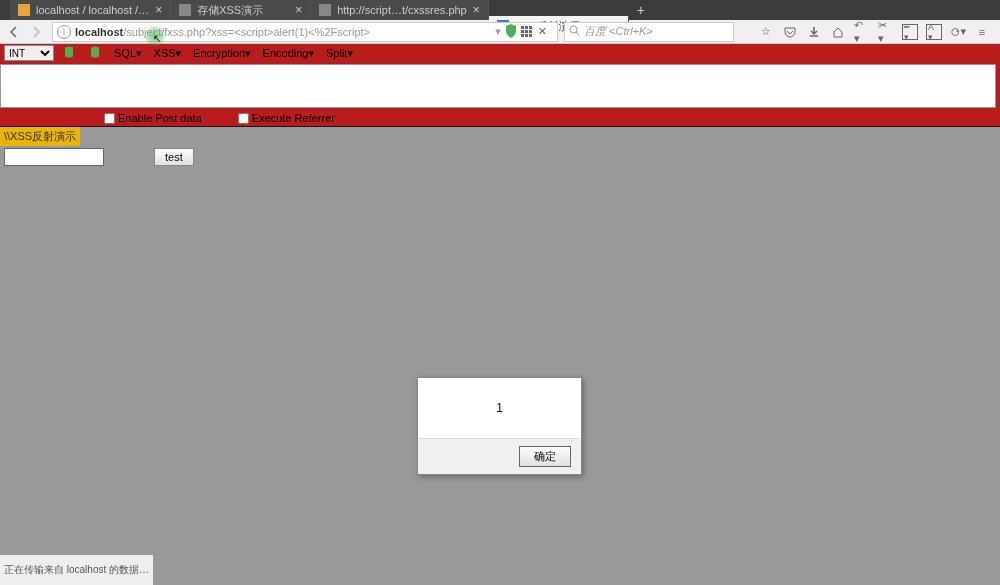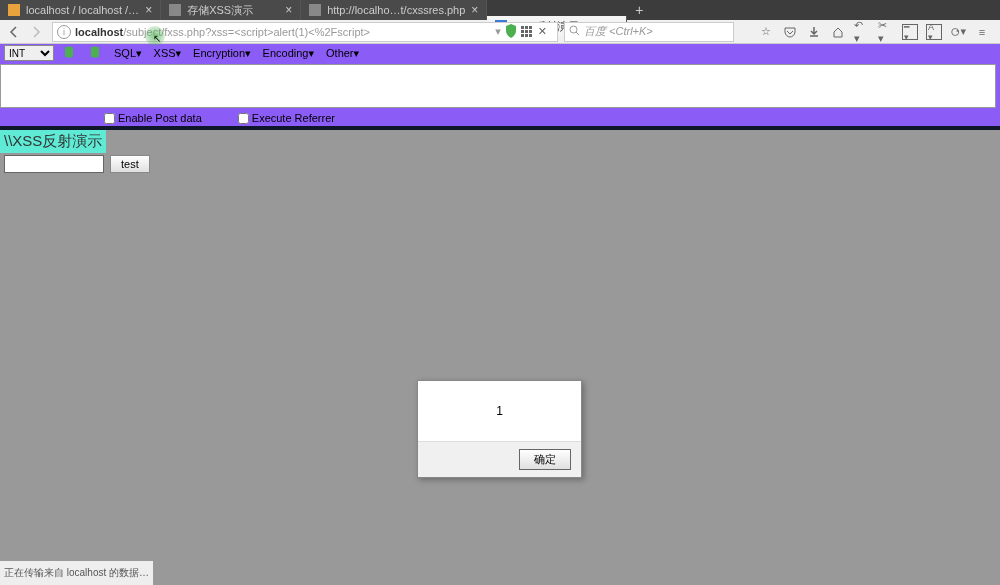--- a/index.html
+++ b/index.html
@@ -1,19 +1,19 @@
 <!DOCTYPE html>
 <html><head>
 <meta charset="utf-8">
 <style>
 * { margin: 0; padding: 0; box-sizing: border-box; font-family: "SimSun", "宋体", Arial, sans-serif; font-size: 11px; }
 body { background: #999; width: 1000px; height: 585px; overflow: hidden; position: relative; }
 
 
-.tabs-bar { height: 20px; background: #3c3c3c; display: flex; align-items: center; }
+.tabs-bar { height: 20px; background: #3c3c3c; display: flex; align-items: center; padding-left: 10px; }
 .tab { height: 20px; padding: 0 8px; display: flex; align-items: center; gap: 6px; border-right: 1px solid #555; min-width: 140px; }
 .tab.inactive { background: #4a4a4a; color: #ccc; }
 .tab.active { background: #f4f4f4; color: #333; margin-top: 32px; }
 .tab-icon { width: 12px; height: 12px; display: inline-block; }
 .tab-close { margin-left: auto; cursor: pointer; font-size: 12px; }
 .new-tab { width: 24px; height: 20px; display: flex; align-items: center; justify-content: center; color: #ccc; cursor: pointer; font-size: 14px; }
 
 
 .nav-bar { height: 24px; background: #f0f0f0; border-bottom: 1px solid #ccc; display: flex; align-items: center; padding: 0 4px; gap: 2px; }
 .nav-btn { width: 20px; height: 20px; display: flex; align-items: center; justify-content: center; cursor: pointer; color: #666; }
@@ -26,50 +26,50 @@
 .qr-icon { display: inline-grid; grid-template-columns: repeat(3, 3px); grid-template-rows: repeat(3, 3px); gap: 1px; }
 .qr-icon span { background: #666; }
 .clear-x { margin: 0 6px; cursor: pointer; color: #666; }
 .search-bar { width: 170px; height: 20px; border: 1px solid #ccc; background: #fff; display: flex; align-items: center; padding: 0 4px; margin-right: 16px; }
 .search-icon { color: #999; margin-right: 4px; }
 .search-placeholder { color: #999; font-style: italic; }
 .toolbar-icons { display: flex; gap: 8px; padding: 0 6px; }
 .tb-icon { width: 16px; height: 16px; display: flex; align-items: center; justify-content: center; color: #666; cursor: pointer; }
 
 
-.hackbar { background: #8b5cf6; border-bottom: 4px solid #0f172a; }
+.hackbar { background: #b91c1c; border-bottom: 1px solid #0f172a; }
 .hb-menu { height: 18px; display: flex; align-items: center; padding: 0 4px; gap: 4px; }
 .hb-select { height: 16px; border: 1px solid #888; font-size: 10px; width: 50px; }
 .hb-db { color: #4caf50; margin: 0 6px; }
 .hb-menu-item { padding: 0 4px; cursor: pointer; }
 .hb-body { display: flex; height: 48px; }
 .hb-left { width: 65px; display: flex; flex-direction: column; padding: 2px 4px; gap: 2px; }
 .hb-action { display: flex; align-items: center; gap: 3px; cursor: pointer; height: 14px; }
 .hb-action-icon { width: 10px; height: 10px; display: inline-block; }
 .hb-textarea { flex: 1; border: 1px solid #999; background: #fff; margin: 2px 4px 2px 0; }
 .hb-bottom { height: 16px; display: flex; align-items: center; padding-left: 78px; gap: 10px; }
 .hb-check { display: flex; align-items: center; gap: 3px; margin-left: 26px; }
 .hb-check input { width: 11px; height: 11px; }
 
 
 .page-area { background: #999; position: relative; height: calc(585px - 20px - 24px - 82px - 14px); }
-.page-heading { background: #5eead4; padding: 2px 4px; font-size: 15px; color: #333; display: inline-block; text-align: right; }
+.page-heading { background: #eab308; padding: 2px 4px; font-size: 11px; color: #333; display: inline-block; text-align: right; }
 .page-form { padding: 2px 4px; display: flex; gap: 6px; align-items: center; }
 .page-input { width: 100px; height: 18px; border: 1px solid #666; background: #fff; }
-.page-btn { height: 18px; padding: 0 10px; background: linear-gradient(#fefefe, #e0e0e0); border: 1px solid #888; cursor: pointer; font-size: 11px; }
+.page-btn { height: 18px; padding: 0 10px; background: linear-gradient(#fefefe, #e0e0e0); border: 1px solid #888; cursor: pointer; font-size: 11px; margin-left: 44px; }
 
 
 .dialog-overlay { position: absolute; left: 417px; top: 250px; }
 .dialog { width: 165px; background: #fff; border: 1px solid #888; box-shadow: 2px 2px 6px rgba(0,0,0,0.3); }
 .dialog-body { height: 60px; display: flex; align-items: center; justify-content: center; font-size: 12px; }
 .dialog-footer { height: 36px; background: #f0f0f0; border-top: 1px solid #ddd; display: flex; align-items: center; justify-content: flex-end; padding: 0 10px; }
 .dialog-btn { padding: 2px 14px; background: linear-gradient(#fefefe, #e0e0e0); border: 1px solid #666; cursor: pointer; font-size: 11px; font-family: Liberation Mono, monospace; }
 
 
-.status-bar { position: absolute; bottom: 0; left: 0; height: 24px; background: #eee; padding: 10px 4px; font-size: 10px; color: #555; display: flex; align-items: center; }
+.status-bar { position: absolute; bottom: 0; left: 0; height: 30px; background: #eee; padding: 10px 4px; font-size: 10px; color: #555; display: flex; align-items: center; }
 
 
 .cursor-spot { position: absolute; left: 145px; top: 26px; width: 20px; height: 20px; background: radial-gradient(circle, rgba(76,175,80,0.7), rgba(76,175,80,0)); border-radius: 50%; pointer-events: none; }
 .cursor-arrow { position: absolute; left: 153px; top: 33px; font-size: 10px; color: #000; pointer-events: none; }
 </style>
 </head>
 <body>
 
 <div class="tabs-bar">
   <div class="tab inactive">
@@ -77,21 +77,21 @@
     <span>localhost / localhost /…</span>
     <span class="tab-close">×</span>
   </div>
   <div class="tab inactive">
     <span class="tab-icon" style="background:#888"></span>
     <span>存储XSS演示</span>
     <span class="tab-close">×</span>
   </div>
   <div class="tab inactive">
     <span class="tab-icon" style="background:#888"></span>
-    <span>http://localho…t/cxssres.php</span>
+    <span>http://script…t/cxssres.php</span>
     <span class="tab-close">×</span>
   </div>
   <div class="tab active">
     <span class="tab-icon" style="background:#3a7bd5"></span>
     <span>XSS反射演示</span>
     <span class="tab-close">×</span>
   </div>
   <div class="new-tab">+</div>
 </div>
 
@@ -184,21 +184,21 @@
     <span class="hb-db" style="color:#d34">
       <svg width="10" height="12" viewBox="0 0 10 12">
           <ellipse cx="5" cy="2" rx="4" ry="1.5" fill="#4caf50"></ellipse>
           <path d="M1 2 V10 A4 1.5 0 0 0 9 10 V2" fill="#4caf50"></path>
         </svg>
     </span>
     <span class="hb-menu-item"><span>SQL</span>▾</span>
     <span class="hb-menu-item"><span>XSS</span>▾</span>
     <span class="hb-menu-item"><span>Encryption</span>▾</span>
     <span class="hb-menu-item"><span>Encoding</span>▾</span>
-    <span class="hb-menu-item"><span>Other</span>▾</span>
+    <span class="hb-menu-item"><span>Split</span>▾</span>
   </div>
   <div class="hb-body">
     <div class="hb-textarea"></div>
   </div>
   <div class="hb-bottom">
     <label class="hb-check">
       <input type="checkbox" style="">
       <span>Enable Post data</span>
     </label>
     <label class="hb-check">

